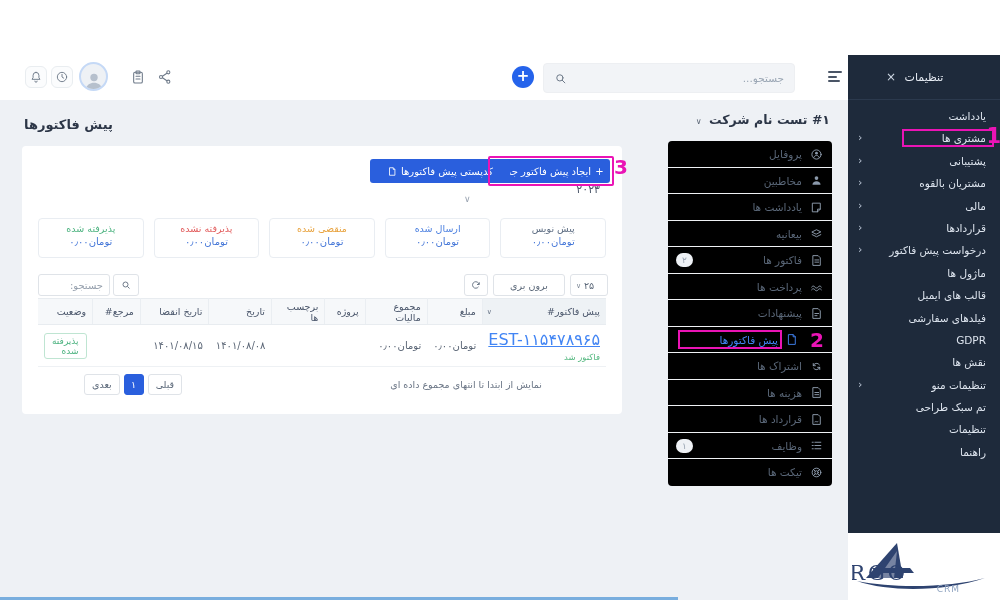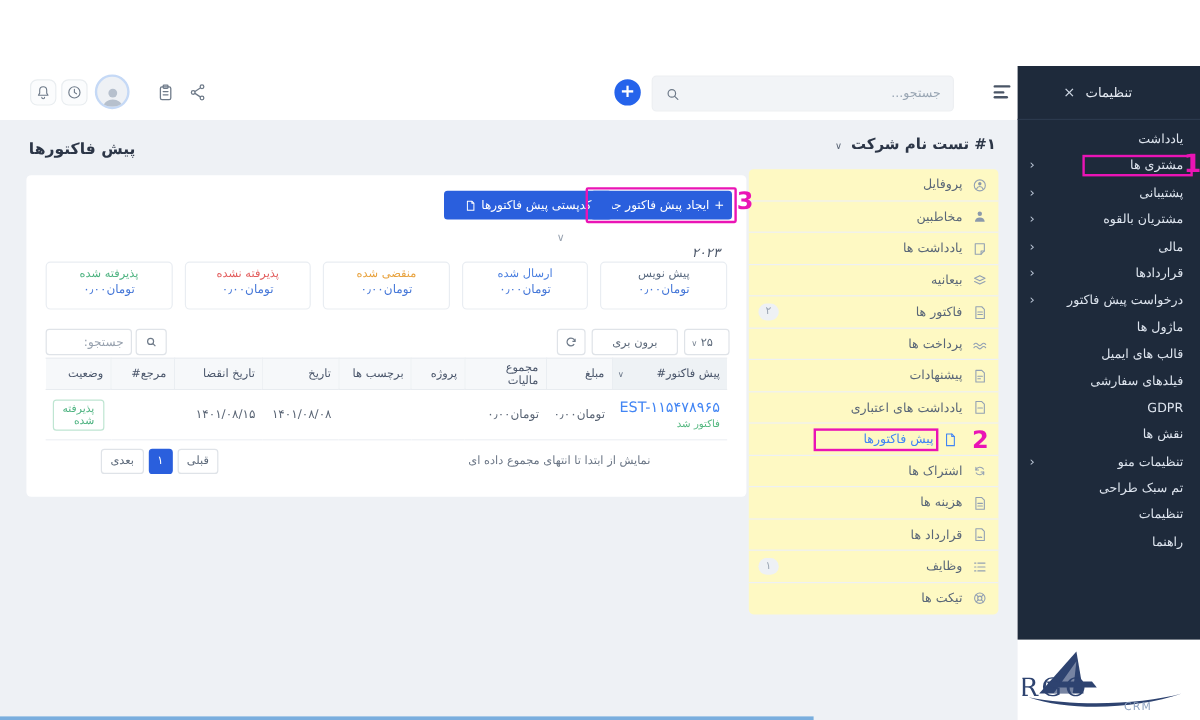--- a/index.html
+++ b/index.html
@@ -37,40 +37,40 @@
   .ds-title { position:absolute; right:0; left:0; top:0; line-height:45px; text-align:center; font-size:11px; color:#e6ebf3; }
   .ds-close { position:absolute; left:38px; top:15px; font-size:12px; color:#cfd8e4; line-height:14px; }
   .ds-list { list-style:none; padding-top:5px; }
   .ds-list li { position:relative; height:22.4px; line-height:22.4px; padding-right:14px; font-size:10.5px; text-align:right; color:#dde4ee; }
   .ds-chev { position:absolute; left:10px; top:0; font-size:11px; color:#b9c4d4; }
   .hl-box1 { position:absolute; right:6px; top:2px; width:92px; height:18px; border:2px solid #ea14b5; }
   .ann-num { position:absolute; color:#ea14b5; font-weight:bold; z-index:6; font-family:"DejaVu Sans",sans-serif; }
   .ann-1 { right:-1px; top:-2px; font-size:21px; }
 
   
-  .pmenu { position:absolute; right:168px; top:141px; width:208px; background:#fef9c3; border-radius:4px; }
+  .pmenu { position:absolute; right:168px; top:141px; width:164px; background:#000000; border-radius:4px; }
   .pm-row { position:relative; height:26.5px; border-bottom:1px solid #eef1f4; }
   .pm-row:last-child { border-bottom:none; }
   .pm-label { position:absolute; right:30px; top:0; line-height:26.5px; font-size:10.5px; color:#5a6778; }
   .pm-ico { position:absolute; right:9px; top:6.5px; width:13px; height:13px; stroke:#93a1b3; fill:none; stroke-width:1.7; stroke-linecap:round; stroke-linejoin:round; }
   .pm-ico .fl { fill:#8b99ab; stroke:none; }
   .pm-badge { position:absolute; left:8px; top:6px; background:#eef1f5; color:#99a4b2; font-size:9px; border-radius:8px; padding:1px 6px; line-height:12px; }
   .pm-active .pm-label { color:#4285f4; right:54px; }
   .pm-active .pm-ico { right:34px; stroke:#4285f4; }
   .hl-box2 { position:absolute; right:50px; top:3.5px; width:104px; height:19px; border:2px solid #ea14b5; }
   .ann-2 { right:8px; top:1px; font-size:20px; }
 
   
   .card { position:absolute; left:22px; top:146px; width:600px; height:268px; background:#fff; border-radius:4px; }
   .btn-blue { position:absolute; top:13px; height:24px; background:#2a5fdd; color:#fff; border:none; border-radius:3px; font-size:10px; font-family:"DejaVu Sans",sans-serif; display:flex; align-items:center; justify-content:center; gap:4px; direction:rtl; }
   .btn-create { left:470px; width:118px; }
   .btn-zip { left:348px; width:140px; }
   .hl-box3 { position:absolute; left:466px; top:10px; width:126px; height:30px; border:2px solid #ea14b5; border-radius:2px; }
   .ann-3 { left:592px; top:9px; font-size:20px; position:absolute; }
-  .year-label { position:absolute; right:22px; top:58px; font-size:11px; color:#4a5568;font-style:italic; }
+  .year-label { position:absolute; right:22px; top:37px; font-size:11px; color:#4a5568; }
   .collapse-caret { position:absolute; left:442px; top:48px; font-size:9px; color:#98a2b0; }
 
   .stats { position:absolute; left:16px; right:16px; top:72px; height:40px; display:flex; gap:10px; }
   .stat { flex:1; border:1px solid #e9edf2; border-radius:4px; text-align:center; padding-top:4px; background:#fff; }
   .stat .s-label { font-size:9.5px; }
   .stat .s-amount { font-size:10px; color:#4577d8; margin-top:2px; }
 
   .tsearch { position:absolute; left:16px; top:128px; direction:ltr; display:flex; gap:3px; }
   .tsearch input { width:72px; height:22px; border:1px solid #dfe3e8; border-radius:3px; font-size:10px; direction:rtl; padding:0 6px; color:#55606e; outline:none; font-family:"DejaVu Sans",sans-serif; }
   .tsearch input::placeholder { color:#97a1ae; }
@@ -81,21 +81,21 @@
   .tc-select .sel-caret { position:absolute; left:5px; top:7px; font-size:7px; color:#7d8896; }
   .tc-export { width:72px; }
   .tc-refresh { width:24px; }
 
   table.grid { position:absolute; left:16px; top:152px; width:568px; border-collapse:collapse; direction:rtl; }
   .grid th { height:26px; background:#f6f8fa; border-top:1px solid #e8ecf0; border-bottom:1px solid #e8ecf0; border-left:1px solid #eaeef2; font-size:9.5px; color:#49556a; font-weight:normal; text-align:right; padding:0 6px; position:relative; }
   .grid th:last-child { border-left:none; }
   .grid th.sorted { background:#eef2f5; }
   .th-caret { position:absolute; left:4px; top:9px; font-size:7px; color:#6a7688; }
   .grid td { height:42px; border-bottom:1px solid #eef1f4; font-size:10px; color:#5a6575; vertical-align:middle; padding:0 6px; text-align:right; }
-  .est-num { color:#4285f4; font-size:12px; }
+  .est-num { color:#4285f4; font-size:16px;text-decoration:underline; }
   .est-sub { color:#55b880; font-size:8.5px; margin-top:3px; }
   .amt { color:#4577d8; }
   .status-chip { display:inline-block; color:#4db380; border:1px solid #bfe5d2; border-radius:3px; padding:2px 7px; font-size:9px; background:#fff; }
 
   .foot-info { position:absolute; right:80px; top:233px; font-size:9.5px; color:#6a7585; }
   .pager { position:absolute; left:62px; top:228px; display:flex; gap:4px; direction:rtl; }
   .pg-btn { height:21px; border:1px solid #dfe3e8; border-radius:3px; background:#fff; font-size:9.5px; color:#5a6778; display:flex; align-items:center; justify-content:center; padding:0 7px; }
   .pg-active { background:#2a5fdd; color:#fff; border-color:#2a5fdd; width:20px; padding:0; }
 
   
@@ -234,27 +234,20 @@
           <path d="M3 18c2-2.5 4-2.5 6 0s4 2.5 6 0 4-2.5 6 0"></path>
         </svg>
       <span class="pm-label">پرداخت ها</span>
     </div>
     <div class="pm-row">
       <svg class="pm-ico" viewBox="0 0 24 24">
           <path d="M6 3h9l4 4v14H6z"></path>
           <path d="M9 12h7M9 16h4"></path>
         </svg>
       <span class="pm-label">پیشنهادات</span>
-    </div>
-    <div class="pm-row">
-      <svg class="pm-ico" viewBox="0 0 24 24">
-          <path d="M6 3h9l4 4v14H6z"></path>
-          <path d="M9 13h7"></path>
-        </svg>
-      <span class="pm-label">یادداشت های اعتباری</span>
     </div>
     <div class="pm-row pm-active">
       <svg class="pm-ico" viewBox="0 0 24 24">
           <path d="M7 3h8l4 4v14H7z"></path>
           <path d="M15 3v4h4"></path>
         </svg>
       <span class="pm-label">پیش فاکتورها</span>
       <span class="hl-box2"></span>
       <span class="ann-num ann-2" style="position:absolute">2</span>
     </div>

